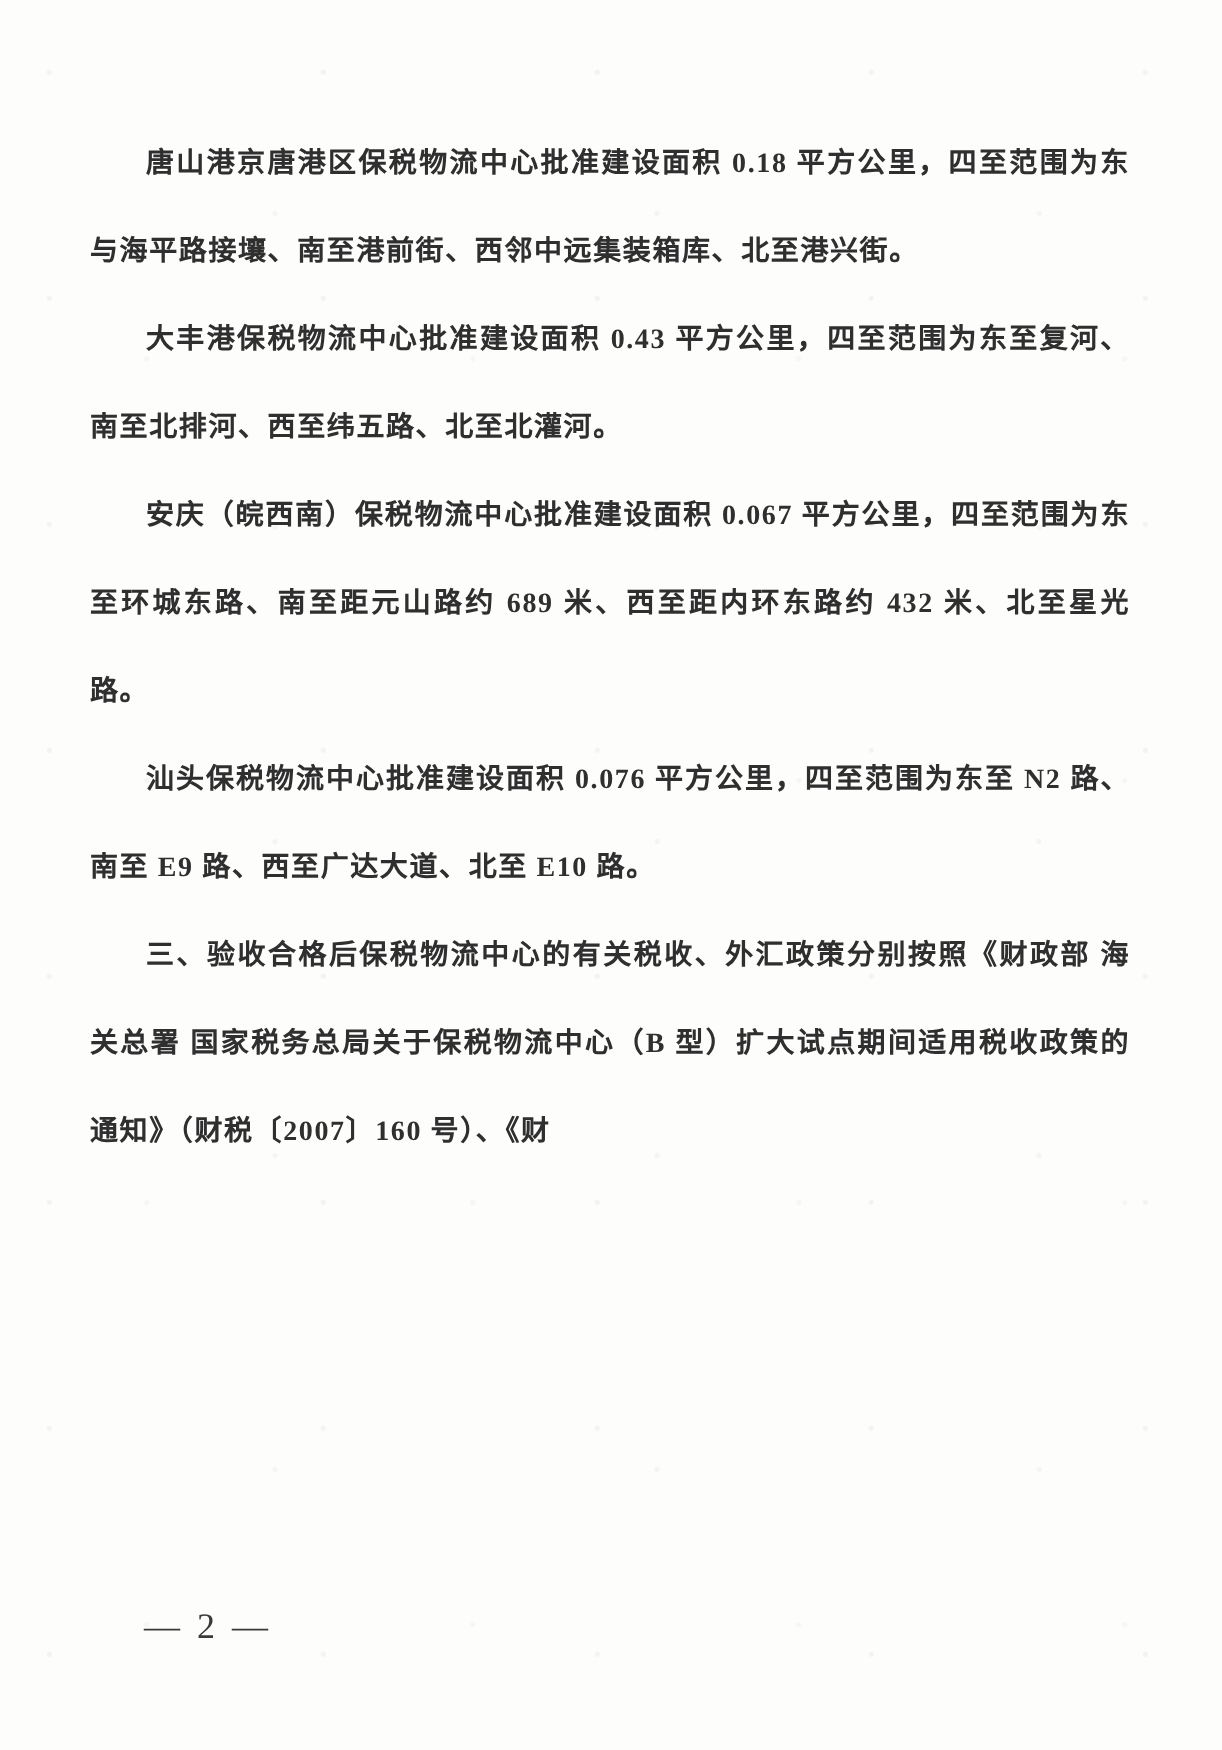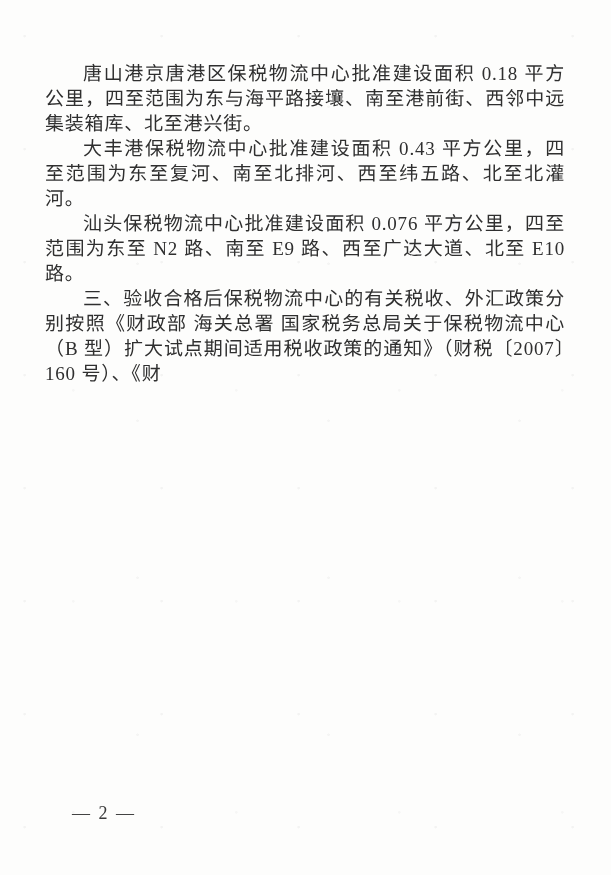--- a/index.html
+++ b/index.html
@@ -21,25 +21,26 @@
     background-size: 137px 113px, 191px 157px, 163px 211px;
     overflow: hidden;
     font-family: "Liberation Serif", "DejaVu Serif", serif;
     color: #2f2f2f;
   }
   .doc-body {
     position: absolute;
     top: 61px;
     left: 45px;
     width: 520px;
-    font-size: 19px;
-    line-height: 25px;
+    font-size: 14px;
+    line-height: 44px;
     letter-spacing: 0.8px;
     text-align: justify;
     text-justify: inter-ideograph;
+    font-weight: bold;
   }
   .doc-body p {
     margin: 0;
     padding: 0;
     text-indent: 2em;
   }
   .page-number {
     position: absolute;
     left: 72px;
     top: 803px;
@@ -49,17 +50,18 @@
     white-space: nowrap;
   }
 </style>
 </head>
 <body>
 
 <div class="page">
   <div class="doc-body">
     <p>唐山港京唐港区保税物流中心批准建设面积 0.18 平方公里，四至范围为东与海平路接壤、南至港前街、西邻中远集装箱库、北至港兴街。</p>
     <p>大丰港保税物流中心批准建设面积 0.43 平方公里，四至范围为东至复河、南至北排河、西至纬五路、北至北灌河。</p>
+    <p>安庆（皖西南）保税物流中心批准建设面积 0.067 平方公里，四至范围为东至环城东路、南至距元山路约 689 米、西至距内环东路约 432 米、北至星光路。</p>
     <p>汕头保税物流中心批准建设面积 0.076 平方公里，四至范围为东至 N2 路、南至 E9 路、西至广达大道、北至 E10 路。</p>
     <p>三、验收合格后保税物流中心的有关税收、外汇政策分别按照《财政部 海关总署 国家税务总局关于保税物流中心（B 型）扩大试点期间适用税收政策的通知》（财税〔2007〕160 号）、《财</p>
   </div>
   <div class="page-number">— 2 —</div>
 </div>
 
 </body></html>

